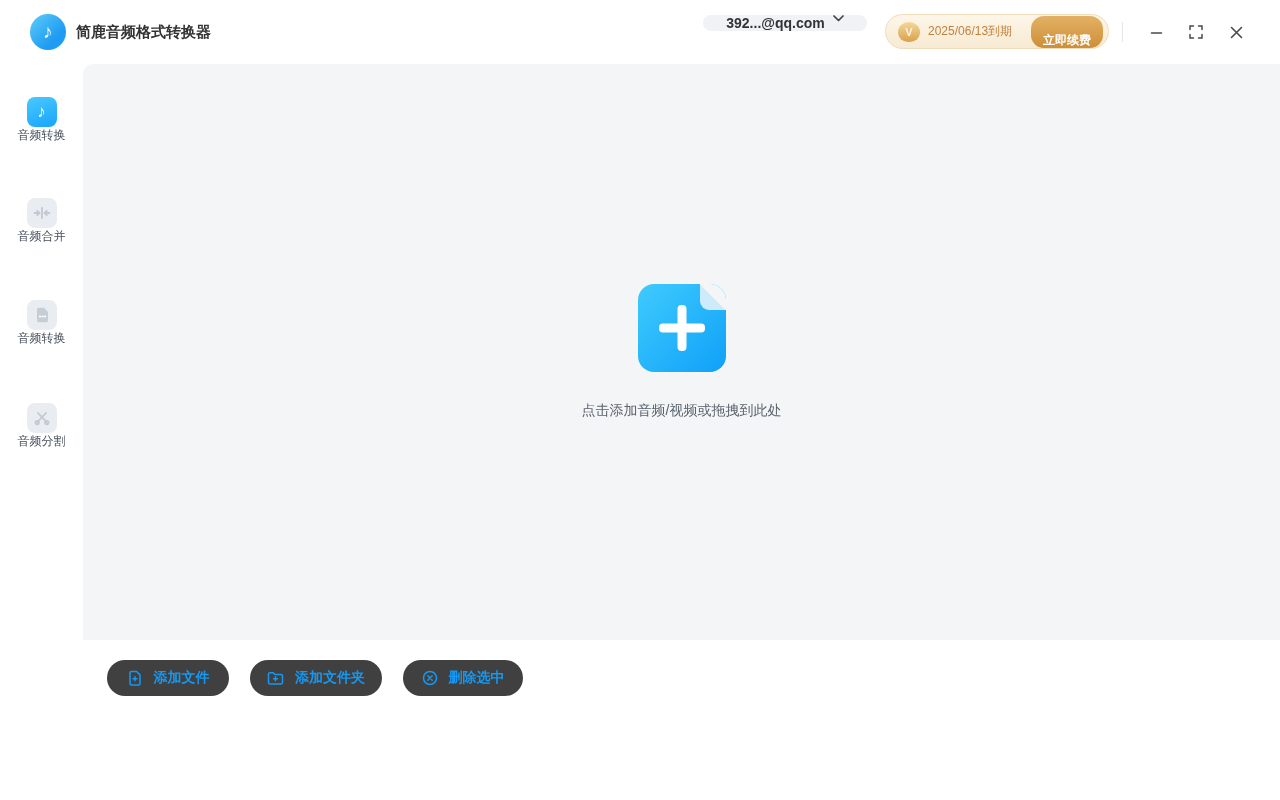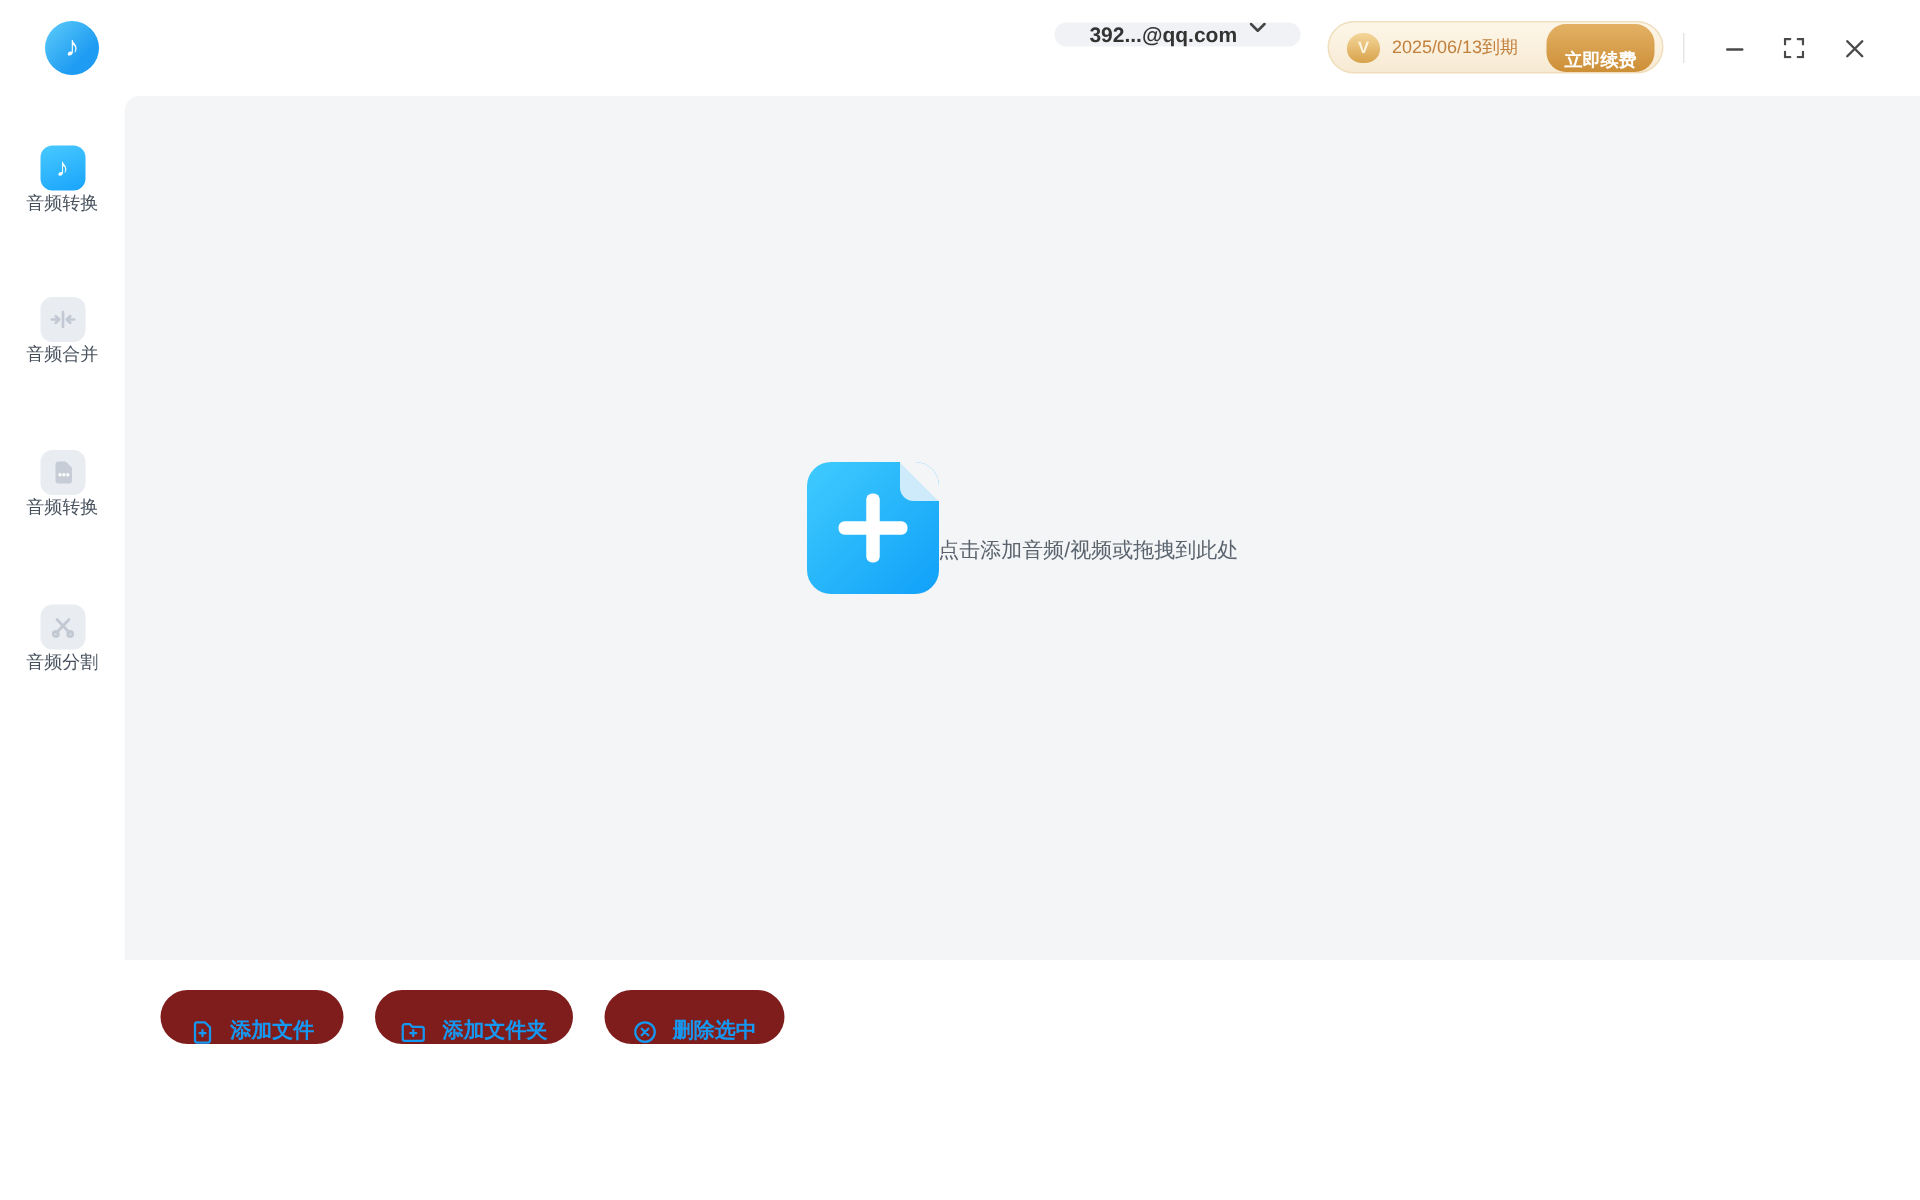--- a/index.html
+++ b/index.html
@@ -35,47 +35,48 @@
   .sidebar { position:absolute; left:0; top:64px; width:83px; height:736px; background:#ffffff; }
   .nav-item { position:absolute; left:0; width:83px; text-align:center; cursor:pointer; }
   .nav-icon { width:30px; height:30px; border-radius:8px; margin:0 auto; background:#e9ecf1;
               display:flex; align-items:center; justify-content:center; }
   .nav-icon.active { background:linear-gradient(160deg,#49c9ff 0%,#18a4fb 100%); }
   .nav-icon .note { color:#ffffff; font-size:17px; }
   .nav-label { margin-top:0; font-size:12px; color:#46505c; }
 
   
   .main-area { position:absolute; left:83px; top:64px; width:1197px; height:576px; background:#f4f5f7;
-               border-top-left-radius:10px; display:flex; flex-direction:row; align-items:center; justify-content:center; }
+               border-top-left-radius:10px; display:flex; flex-direction:column; align-items:center; justify-content:center; }
   .drop-icon { position:relative; width:88px; height:88px; border-radius:16px;
                background:linear-gradient(135deg,#3fcbfe 0%,#10a0f8 100%); cursor:pointer; }
   .drop-icon .cut { position:absolute; top:0; right:0; width:26px; height:26px;
                     background:linear-gradient(to top right,#cdebfb 49.5%,#f4f5f7 50%);
                     border-bottom-left-radius:9px; border-top-right-radius:16px; }
   .drop-icon .plus-h, .drop-icon .plus-v { position:absolute; left:50%; top:50%; background:#ffffff; border-radius:4px; }
   .drop-icon .plus-h { width:46px; height:9px; transform:translate(-50%,-50%); }
   .drop-icon .plus-v { width:9px; height:46px; transform:translate(-50%,-50%); }
   .drop-hint { margin-top:30px; font-size:14px; color:#5a646e; }
 
   
   .bottom-panel { position:absolute; left:0; top:640px; width:1280px; height:160px; background:#ffffff; }
   .tool-btn { position:absolute; top:20px; height:36px; border-radius:18px; border:none; cursor:pointer;
-              background:#7f1d1d; color:#1598f2; font-size:14px; font-weight:700; font-family:inherit;
-              display:flex; align-items:flex-end; justify-content:center; gap:11px; }
+              background:#404040; color:#1598f2; font-size:14px; font-weight:700; font-family:inherit;
+              display:flex; align-items:center; justify-content:center; gap:11px; }
   .tool-btn svg { display:block; }
 </style>
 </head>
 <body>
 
 <div id="app">
 
   <div class="topbar">
     <div class="logo">
         <span>♪</span>
       </div>
+    <div class="app-title">简鹿音频格式转换器</div>
 
     <div class="account-pill">
       <span>392...@qq.com</span>
       <svg width="11" height="7" viewBox="0 0 11 7">
         <path d="M1 1l4.5 4.5L10 1" fill="none" stroke="#444" stroke-width="1.7" stroke-linecap="round" stroke-linejoin="round"></path>
       </svg>
     </div>
 
     <div class="vip-badge">
       <span class="v-icon">V</span>

